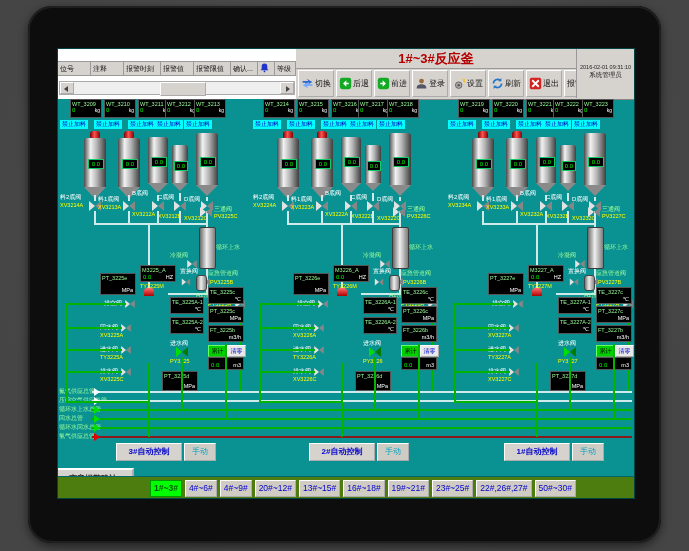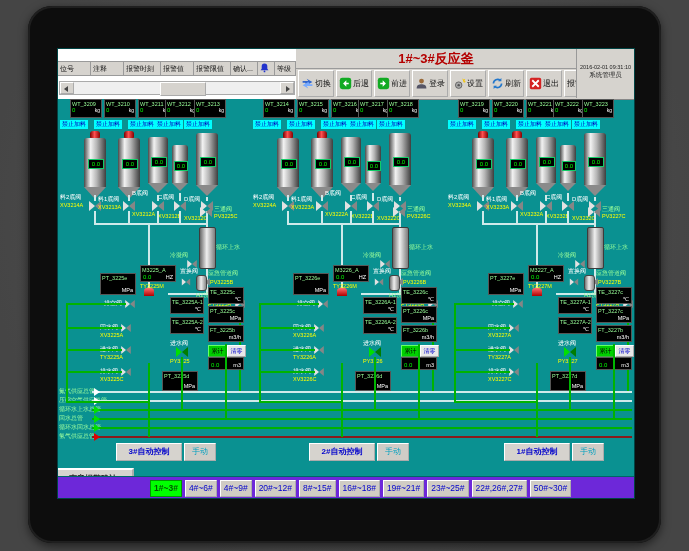--- a/index.html
+++ b/index.html
@@ -77,21 +77,21 @@
   .ctrl-btn{position:absolute;width:64px;height:16px;background:#d6d3ce;border:1px outset #fff;
             color:#0000cc;font-weight:bold;font-size:8px;line-height:15px;text-align:center}
   .man-btn{position:absolute;width:30px;height:16px;background:#cfccc6;border:1px outset #fff;
            color:#00a0c0;font-size:8px;line-height:15px;text-align:center}
   
   .mf-label{position:absolute;left:1px;color:#9eff9e;font-size:6px;white-space:nowrap}
   .mf-line{position:absolute;left:34px;width:540px;height:2px}
   .mf-arrow{position:absolute;left:36px;width:0;height:0;border-top:4px solid transparent;
             border-bottom:4px solid transparent;border-left:6px solid #fff}
   
-  .pagebar{left:0;top:427px;width:576px;height:22px;background:#6d28d9;border-top:1px solid #066}
+  .pagebar{left:0;top:427px;width:576px;height:22px;background:#4d7c0f;border-top:1px solid #066}
   #pagebar-buttons{position:absolute;left:92px;top:3px;display:flex;gap:3px}
   .pbtn{height:15px;line-height:15px;padding:0 3px;background:#d0ccc4;border:1px outset #fff;
         color:#0000cc;font-size:8.5px;white-space:nowrap}
   .pbtn.active{background:#00ff00;color:#005500;font-weight:bold;border:1px solid #090}
   .sound-btn{left:-6px;top:419px;width:78px;height:21px;background:#d6d3ce;border:2px outset #fff;
              color:#222;font-size:8px;line-height:18px;text-align:center;font-weight:bold}
 </style>
 </head>
 <body>
 
@@ -814,21 +814,21 @@
 </div>
     <div class="abs sound-btn" style="top:369px">声音报警确认</div>
   </div>
 
   <div class="abs pagebar">
     <div id="pagebar-buttons">
         <div class="pbtn active">1#~3#</div>
         <div class="pbtn">4#~6#</div>
         <div class="pbtn">4#~9#</div>
         <div class="pbtn">20#~12#</div>
-        <div class="pbtn">8#~15#</div>
+        <div class="pbtn">13#~15#</div>
         <div class="pbtn">16#~18#</div>
         <div class="pbtn">19#~21#</div>
         <div class="pbtn">23#~25#</div>
         <div class="pbtn">22#,26#,27#</div>
         <div class="pbtn">50#~30#</div>
       </div>
   </div>
 </div>
 
 </body></html>

